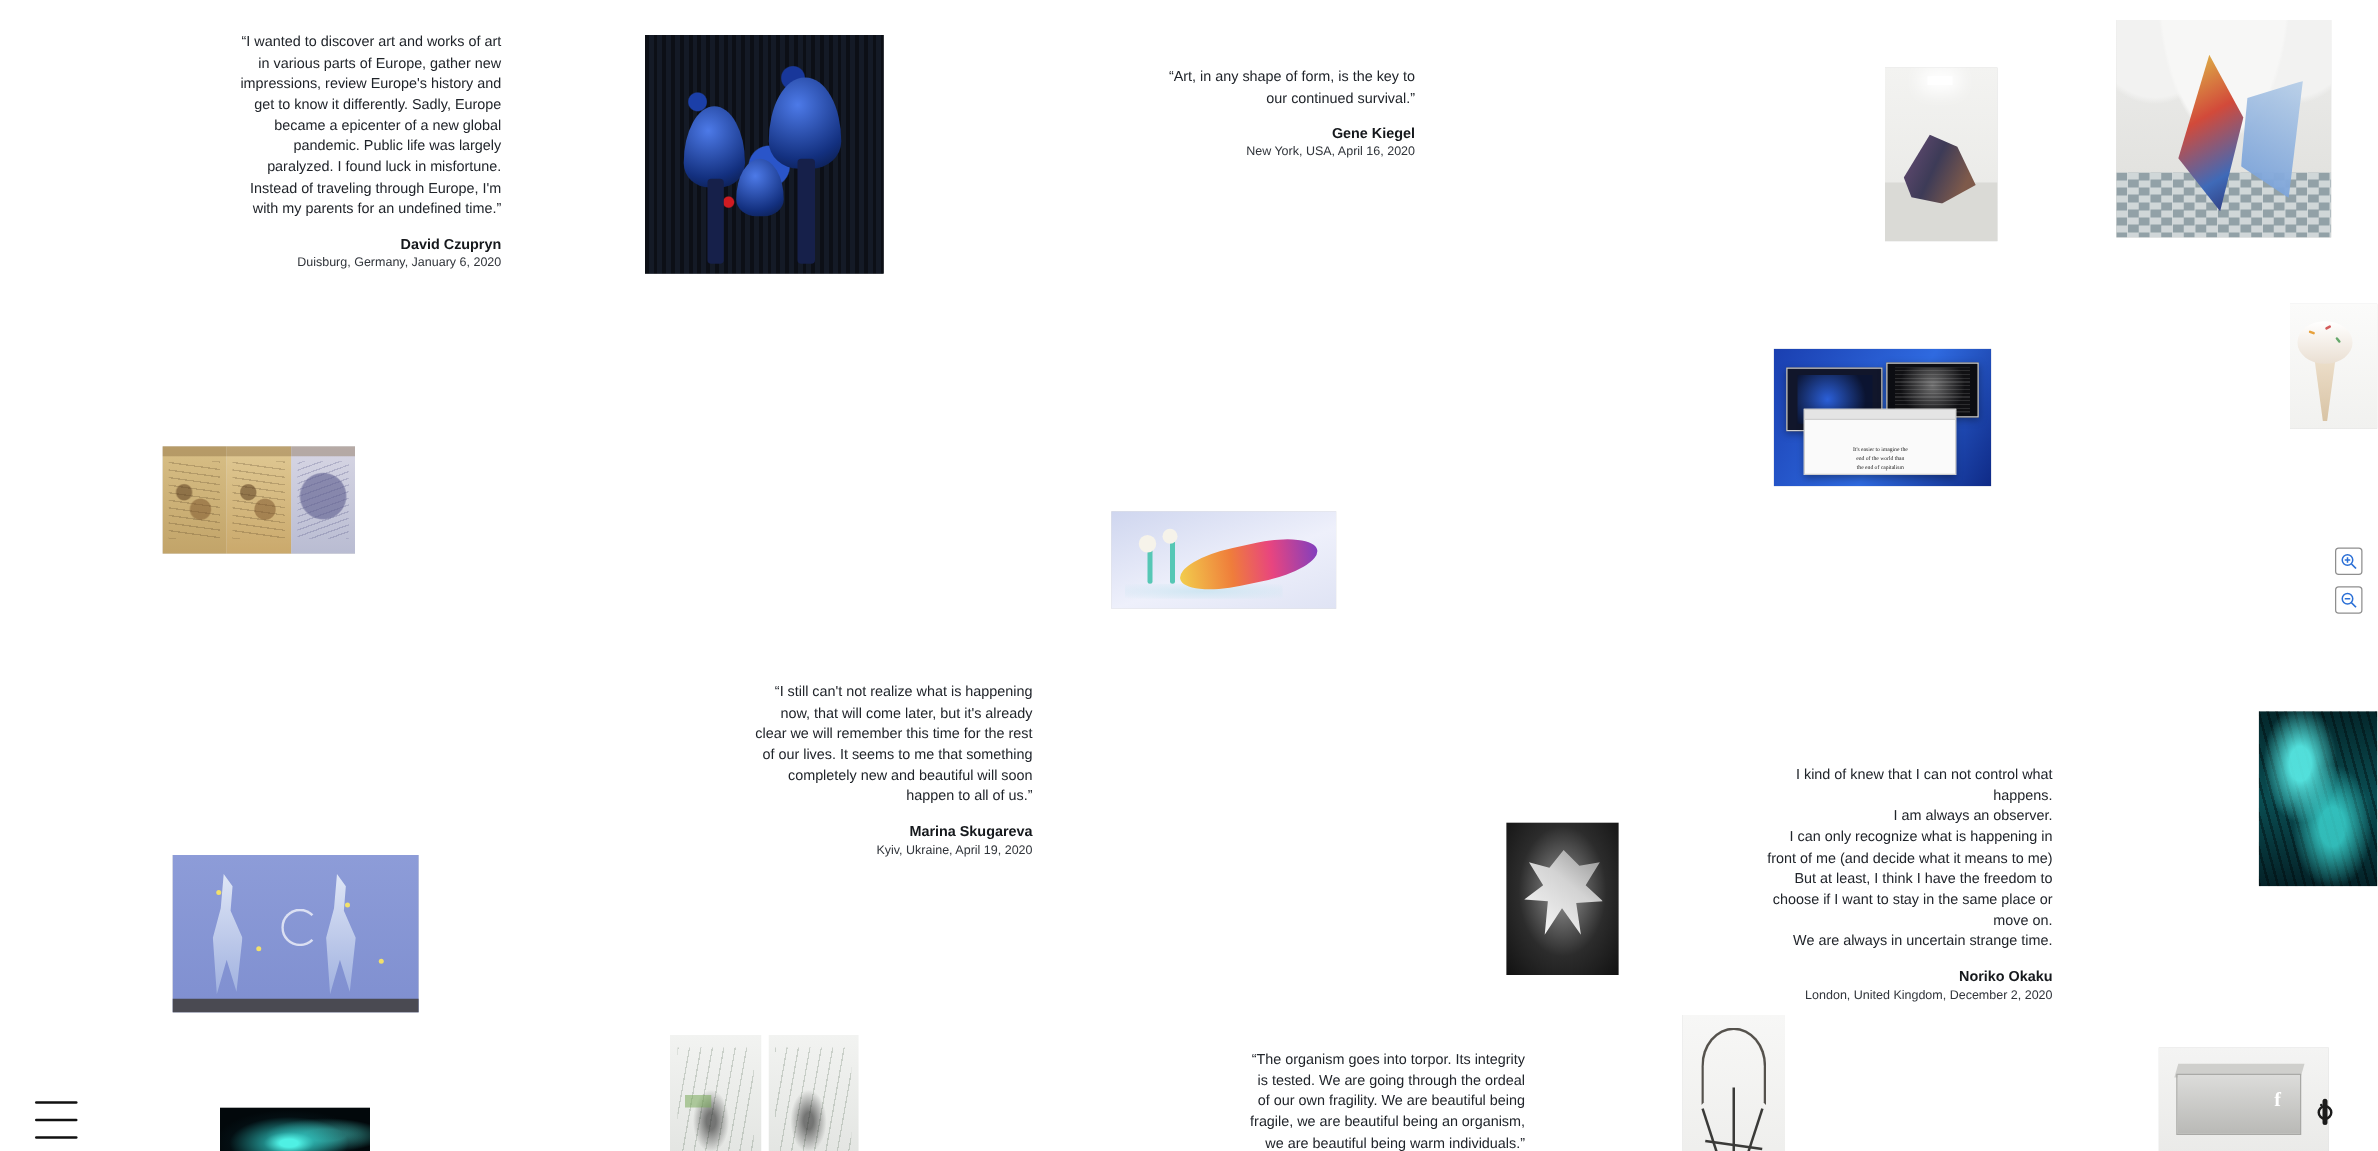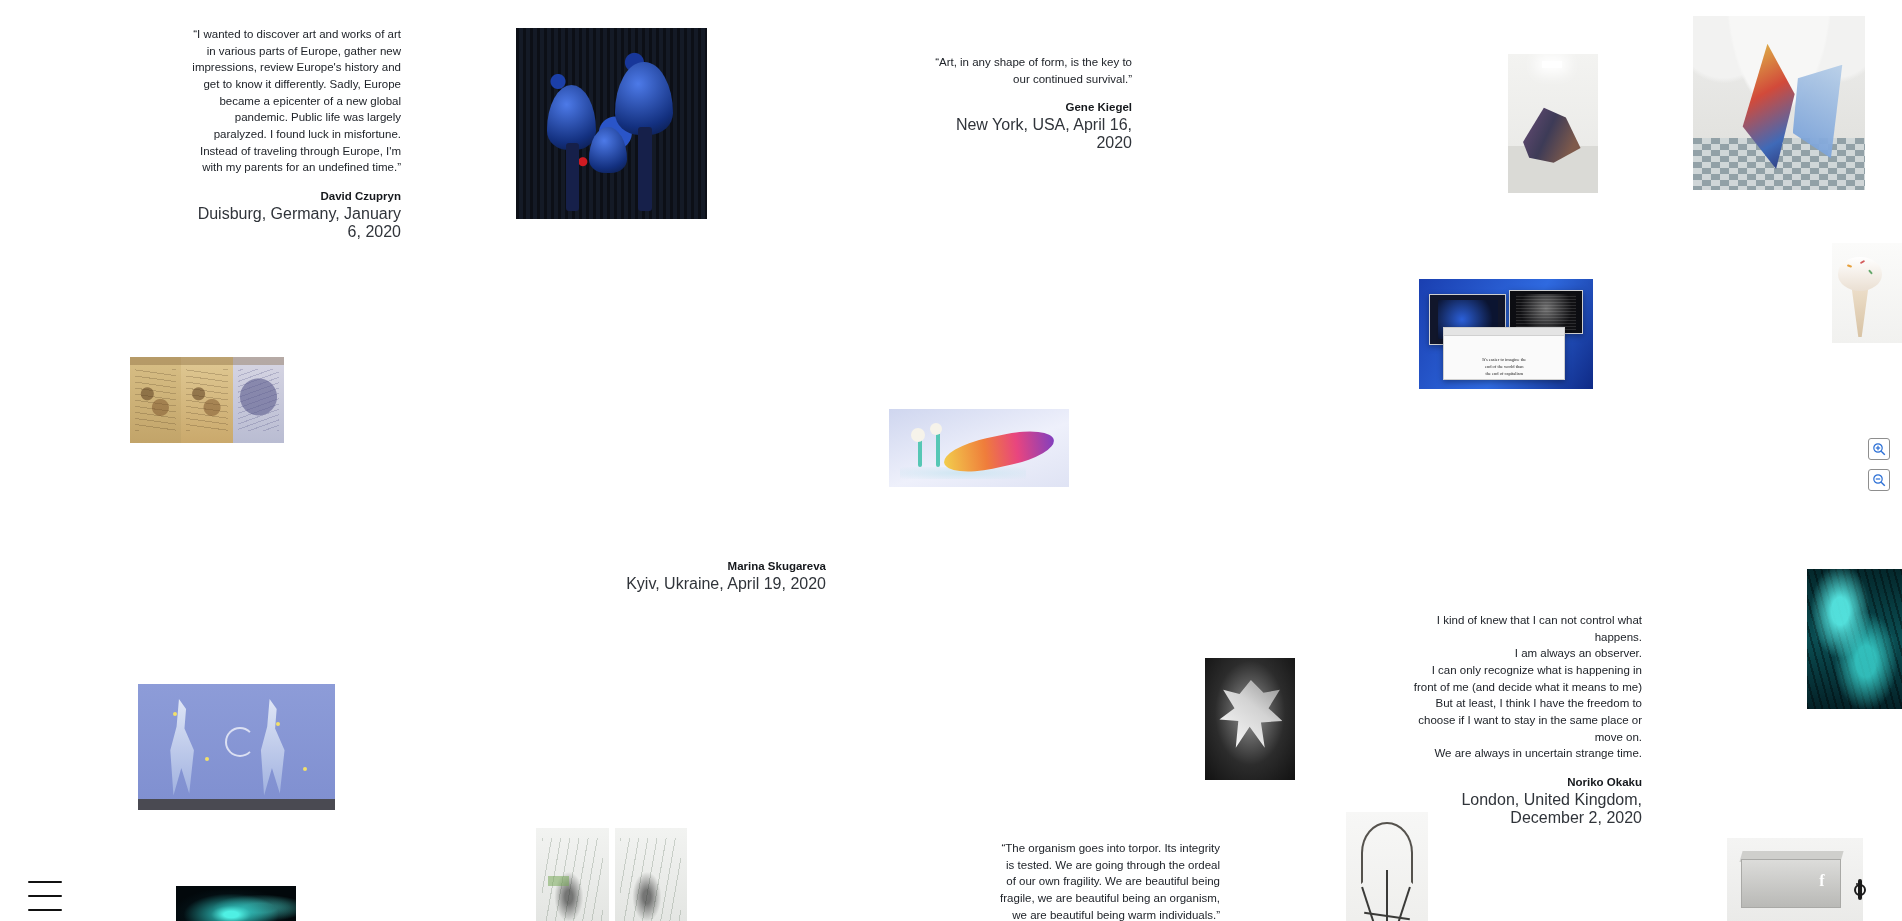--- a/index.html
+++ b/index.html
@@ -28,21 +28,21 @@
     line-height: 1.45;
     color: #20242a;
   }
   .quote .author {
     font-size: 11.5px;
     font-weight: bold;
     margin-top: 14px;
     color: #15181c;
   }
   .quote .place {
-    font-size: 16px;
+    font-size: 10px;
     margin-top: 3px;
     color: #30343a;
   }
 
   
   .art {
     position: absolute;
     overflow: hidden;
     background: #d9d9d9;
   }
@@ -298,20 +298,21 @@
   </div>
 
   <div class="quote" style="left:932px; top:54px; width:200px;">
     <div class="body">“Art, in any shape of form, is the key to our continued survival.”</div>
     <div class="author">Gene Kiegel</div>
     <div class="place">New York, USA, April 16, 2020</div>
   </div>
 
 
   <div class="quote" style="left:604px; top:546px; width:222px;">
+    <div class="body">“I still can't not realize what is happening now, that will come later, but it's already clear we will remember this time for the rest of our lives. It seems to me that something completely new and beautiful will soon happen to all of us.”</div>
     <div class="author">Marina Skugareva</div>
     <div class="place">Kyiv, Ukraine, April 19, 2020</div>
   </div>
 
   <div class="quote" style="left:1412px; top:612px; width:230px;">
     <div class="body" style="white-space:pre-line;">I kind of knew that I can not control what happens.
 I am always an observer.
 I can only recognize what is happening in front of me (and decide what it means to me)
 But at least, I think I have the freedom to choose if I want to stay in the same place or move on.
 We are always in uncertain strange time.</div>

